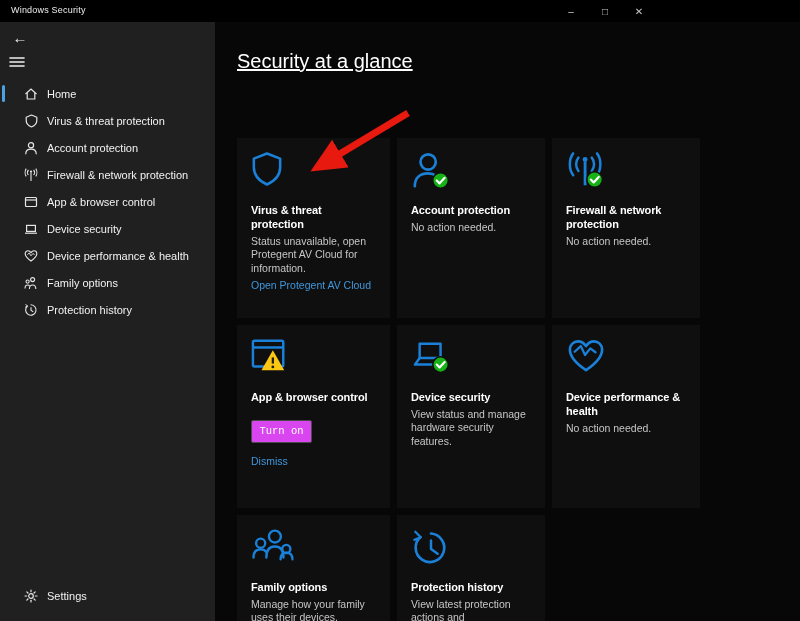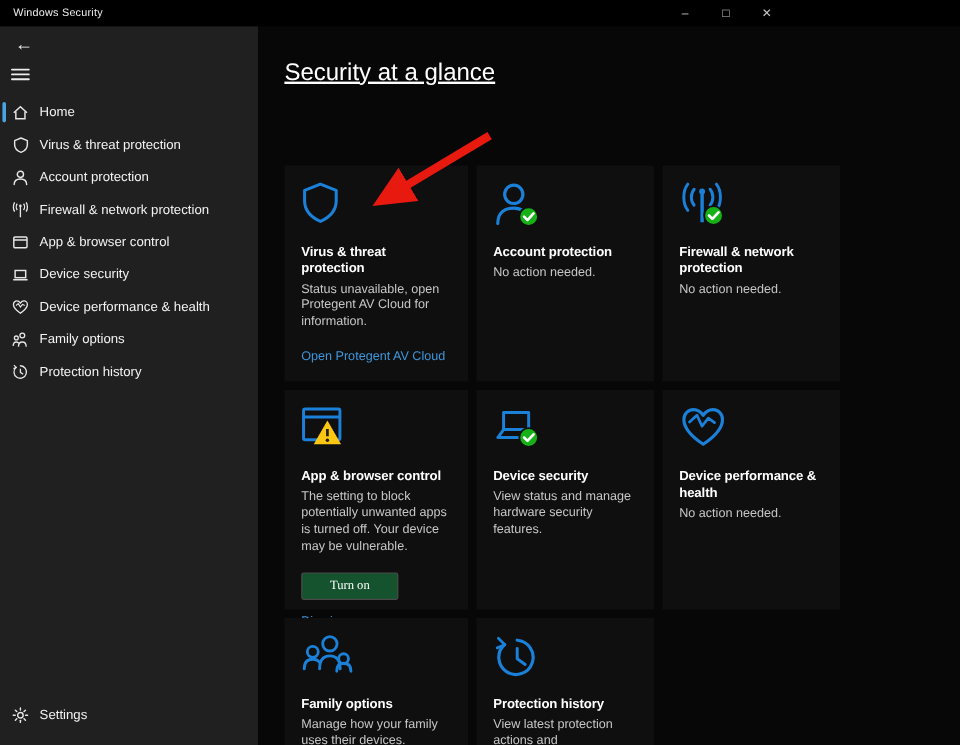--- a/index.html
+++ b/index.html
@@ -14,39 +14,39 @@
   .titlebar-title{position:absolute;left:11px;top:5px;font-size:9px;color:#ededed;letter-spacing:.2px;}
   .win-controls{position:absolute;right:0;top:0;height:22px;display:flex;}
   .win-btn{width:34px;height:22px;display:flex;align-items:center;justify-content:center;
     font-size:10px;color:#c8c8c8;cursor:default;}
   
   .sidebar{position:absolute;top:22px;left:0;width:215px;height:599px;background:#202020;}
   .back-btn{position:absolute;top:4px;left:9px;width:22px;height:22px;font-size:15px;color:#ededed;
     display:flex;align-items:center;justify-content:center;}
   .menu-btn{position:absolute;top:32px;left:9px;width:18px;height:16px;display:flex;align-items:center;}
   .nav{position:absolute;top:58px;left:0;width:215px;}
-  .nav-item{position:relative;height:27px;display:flex;align-items:center;padding-left:10px;
+  .nav-item{position:relative;height:27px;display:flex;align-items:center;padding-left:24px;
     font-size:11px;color:#f2f2f2;cursor:default;}
   .nav-item .icon{width:14px;height:14px;margin-right:9px;display:flex;align-items:center;justify-content:center;flex:0 0 14px;}
   .nav-item .accent{display:none;position:absolute;left:2px;top:5px;width:3px;height:17px;background:#4aa3e0;border-radius:2px;}
   .nav-item.selected .accent{display:block;}
   .settings-item{position:absolute;bottom:12px;left:0;width:243px;}
   
   .main{position:absolute;top:22px;left:215px;width:585px;height:599px;background:#070707;}
   .main-title{position:absolute;left:22px;top:28px;font-size:20px;font-weight:400;color:#fff;text-decoration:underline;}
   .main-sub{position:absolute;left:22px;top:61px;width:348px;font-size:11px;line-height:1.45;color:#c9c9c9;}
   .grid{position:absolute;left:22px;top:116px;display:grid;
     grid-template-columns:153px 148px 148px;grid-template-rows:180px 183px 160px;gap:7px;}
   .tile{background:#0f0f0f;box-sizing:border-box;padding:13px 14px;cursor:default;}
   .tile-icon{height:44px;display:flex;align-items:flex-start;}
   .tile-title{font-size:11px;font-weight:700;letter-spacing:-.1px;margin-top:9px;line-height:1.25;color:#fff;}
   .tile-body{font-size:10.5px;color:#c6c6c6;line-height:1.3;margin-top:3px;}
-  .tile-link{display:block;font-size:10.5px;color:#3f96dc;margin-top:16px;text-decoration:none;cursor:pointer;}
-  .turn-on-btn{display:block;margin-top:15px;width:81px;height:23px;background:#14532d;border:1px solid #4a4a4a;
-    border-radius:2px;color:#fff;font-size:10.5px;font-family:Liberation Serif, serif;cursor:pointer;}
+  .tile-link{display:block;font-size:10.5px;color:#3f96dc;margin-top:4px;text-decoration:none;cursor:pointer;}
+  .turn-on-btn{display:block;margin-top:15px;width:61px;height:23px;background:#d946ef;border:1px solid #4a4a4a;
+    border-radius:2px;color:#fff;font-size:10.5px;font-family:Liberation Mono, monospace;cursor:pointer;}
   .dismiss-link{margin-top:12px;}
   
   .arrow-overlay{position:absolute;top:0;left:0;pointer-events:none;z-index:10;}
   svg{display:block;}
 </style>
 </head>
 <body>
 
 <div class="titlebar">
   <span class="titlebar-title">Windows Security</span>
@@ -241,21 +241,20 @@
       <div class="tile-icon">
         <svg width="38" height="36" viewBox="0 0 40 38" fill="none">
           <rect x="2" y="3" width="32" height="27" rx="1.5" stroke="#1a80d8" stroke-width="2.6"></rect>
           <line x1="2" y1="10" x2="34" y2="10" stroke="#1a80d8" stroke-width="2.6"></line>
           <path d="M23 13 L35 34 H11 Z" fill="#fcc712"></path>
           <line x1="23" y1="20.5" x2="23" y2="27" stroke="#1f1f1f" stroke-width="2.4"></line>
           <circle cx="23" cy="30.5" r="1.5" fill="#1f1f1f"></circle>
         </svg>
       </div>
       <div class="tile-title">App &amp; browser control</div>
-      <div class="tile-body">The setting to block potentially unwanted apps is turned off. Your device may be vulnerable.</div>
       <button class="turn-on-btn">Turn on</button>
       <a class="tile-link dismiss-link">Dismiss</a>
     </div>
 
     <div class="tile">
       <div class="tile-icon">
         <svg width="42" height="38" viewBox="0 0 44 40" fill="none">
           <path d="M9 6 H31 V21 H9 Z" stroke="#1a80d8" stroke-width="2.6" stroke-linejoin="round"></path>
           <path d="M4 28 L9 21 M4 28 H26" stroke="#1a80d8" stroke-width="2.6" stroke-linecap="round"></path>
           <circle cx="31" cy="28" r="8.2" fill="#16b116" stroke="#0f0f0f" stroke-width="1.6"></circle>

